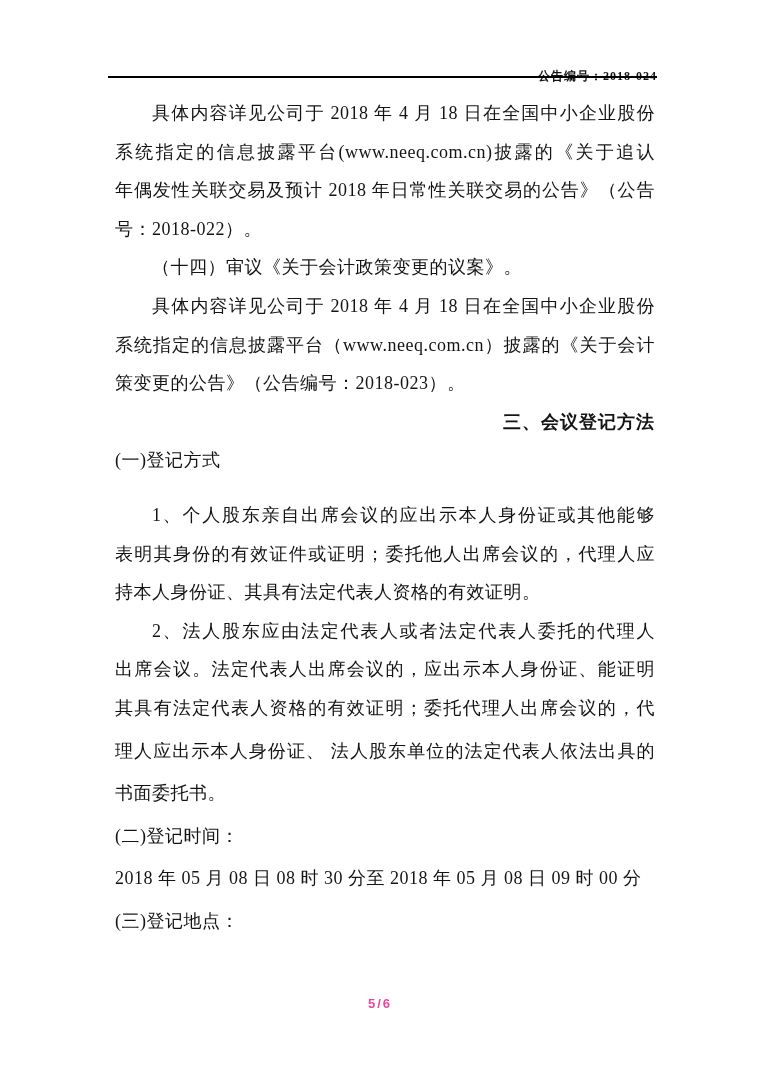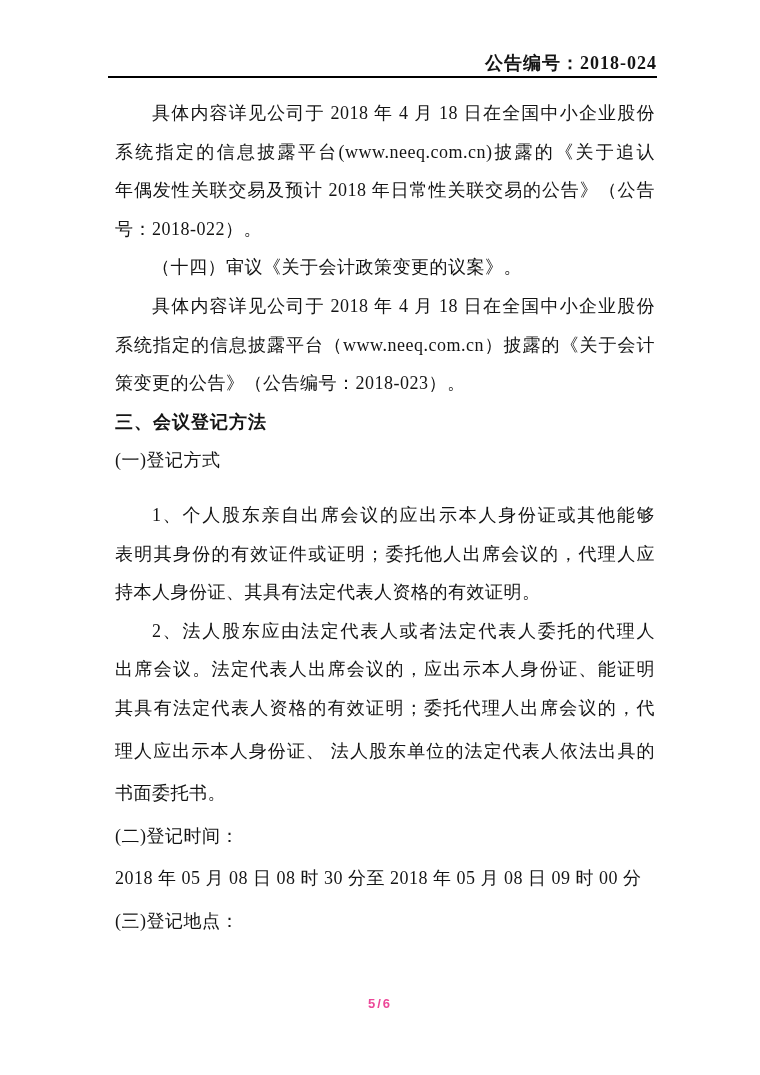--- a/index.html
+++ b/index.html
@@ -12,23 +12,23 @@
     width: 760px;
     height: 1075px;
     background: #ffffff;
     overflow: hidden;
     font-family: "Liberation Serif", "DejaVu Serif", serif;
     color: #141414;
   }
   
   .header-text {
     position: absolute;
-    top: 51px;
+    top: 68px;
     right: 103px;
-    font-size: 18px;
+    font-size: 12px;
     font-weight: bold;
     letter-spacing: 1px;
     white-space: nowrap;
   }
   .header-rule {
     position: absolute;
     top: 76px;
     left: 108px;
     width: 549px;
     border-top: 2px solid #000000;
@@ -53,20 +53,21 @@
     text-align: justify;
     text-align-last: justify;
     overflow: hidden;
   }
   .line.indent {
     text-indent: 37px;
   }
   .line.bold {
     font-weight: bold;
     letter-spacing: 1px;
+    text-align: right;
   }
   
   .footer {
     position: absolute;
     top: 994px;
     left: 0;
     width: 100%;
     text-align: center;
   }
   .page-num {

